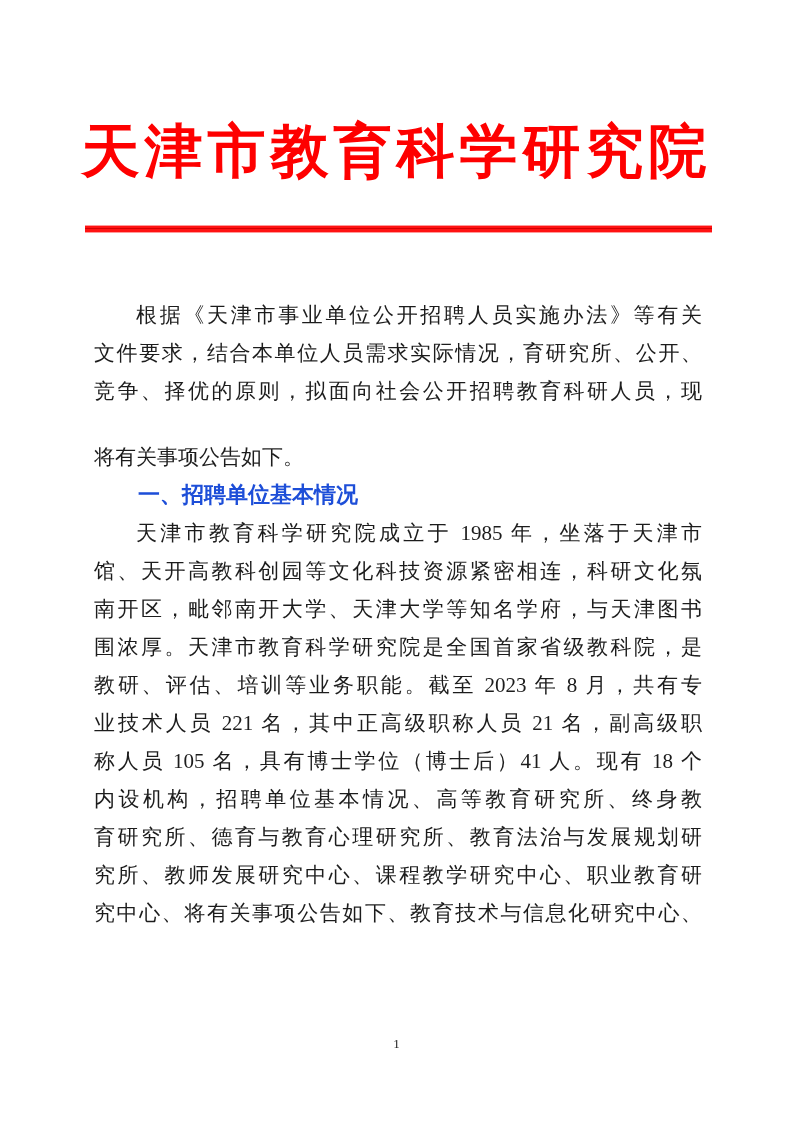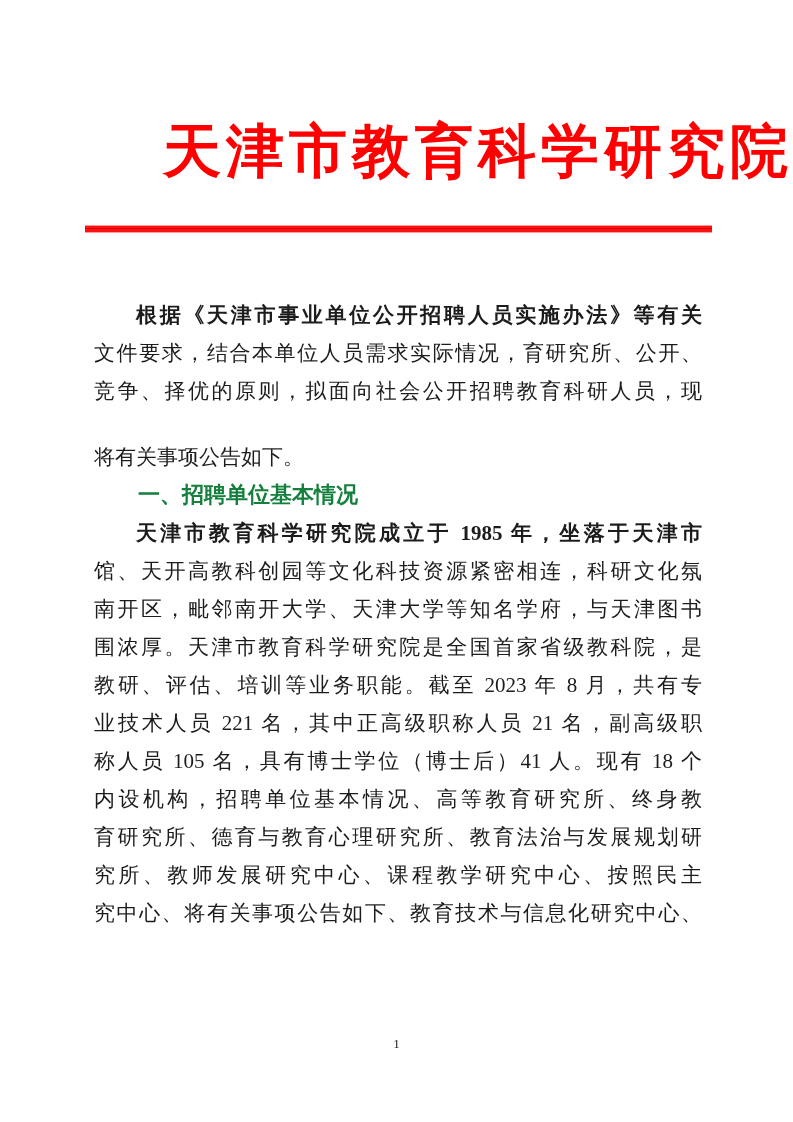--- a/index.html
+++ b/index.html
@@ -11,21 +11,21 @@
     overflow: hidden;
     font-family: "Liberation Serif", serif;
     color: #1c1c1c;
   }
   .doc-title {
     position: absolute;
     top: 116px;
     left: 0;
     width: 100%;
     margin: 0;
-    text-align: right;
+    text-align: center;
     font-family: "Liberation Sans", sans-serif;
     font-weight: bold;
     font-size: 58px;
     letter-spacing: 5px;
     line-height: 1.2;
     white-space: nowrap;
   }
   .red-rule {
     position: absolute;
     top: 225px;
@@ -47,30 +47,30 @@
     width: 608px;
     font-size: 21px;
   }
   .line {
     height: 38px;
     line-height: 38px;
     overflow: hidden;
     text-align: justify;
     text-align-last: justify;
   }
-  .line.first { text-indent: 2em; font-weight: bold; }
+  .line.first { text-indent: 2em; }
   .line.para-last { text-align-last: left; margin-top: 28px; }
   .heading {
     height: 38px;
     line-height: 38px;
     text-indent: 2em;
     font-family: "Liberation Sans", sans-serif;
     font-weight: bold;
     font-size: 22px;
-    color: #15803d;
+    color: #1d4ed8;
   }
   .page-number {
     position: absolute;
     top: 1036px;
     left: 0;
     width: 100%;
     text-align: center;
     font-size: 13px;
     color: #222222;
   }
@@ -89,17 +89,17 @@
       <div class="heading">一、招聘单位基本情况</div>
       <div class="line first">天津市教育科学研究院成立于 1985 年，坐落于天津市</div>
       <div class="line">馆、天开高教科创园等文化科技资源紧密相连，科研文化氛</div>
       <div class="line">南开区，毗邻南开大学、天津大学等知名学府，与天津图书</div>
       <div class="line">围浓厚。天津市教育科学研究院是全国首家省级教科院，是</div>
       <div class="line">教研、评估、培训等业务职能。截至 2023 年 8 月，共有专</div>
       <div class="line">业技术人员 221 名，其中正高级职称人员 21 名，副高级职</div>
       <div class="line">称人员 105 名，具有博士学位（博士后）41 人。现有 18 个</div>
       <div class="line">内设机构，招聘单位基本情况、高等教育研究所、终身教</div>
       <div class="line">育研究所、德育与教育心理研究所、教育法治与发展规划研</div>
-      <div class="line">究所、教师发展研究中心、课程教学研究中心、按照民主</div>
+      <div class="line">究所、教师发展研究中心、课程教学研究中心、职业教育研</div>
       <div class="line">究中心、将有关事项公告如下、教育技术与信息化研究中心、</div>
     </div>
   <div class="page-number">1</div>
 </div>
 
 </body></html>

